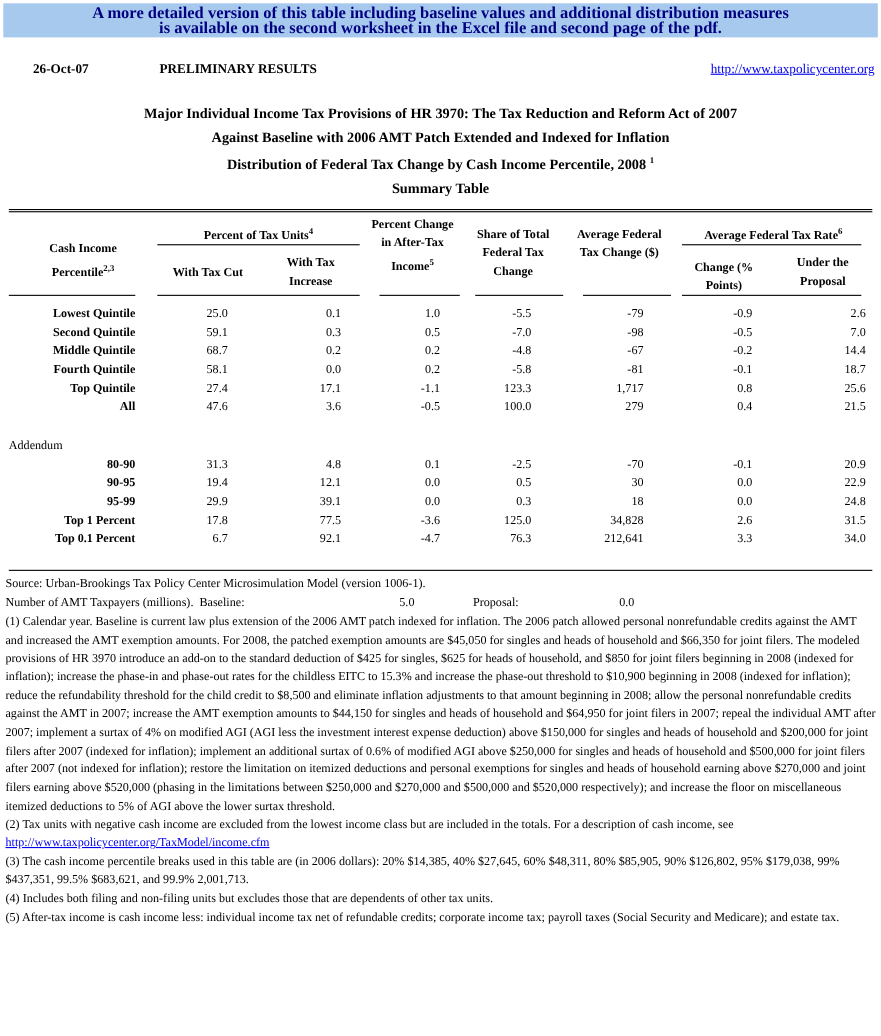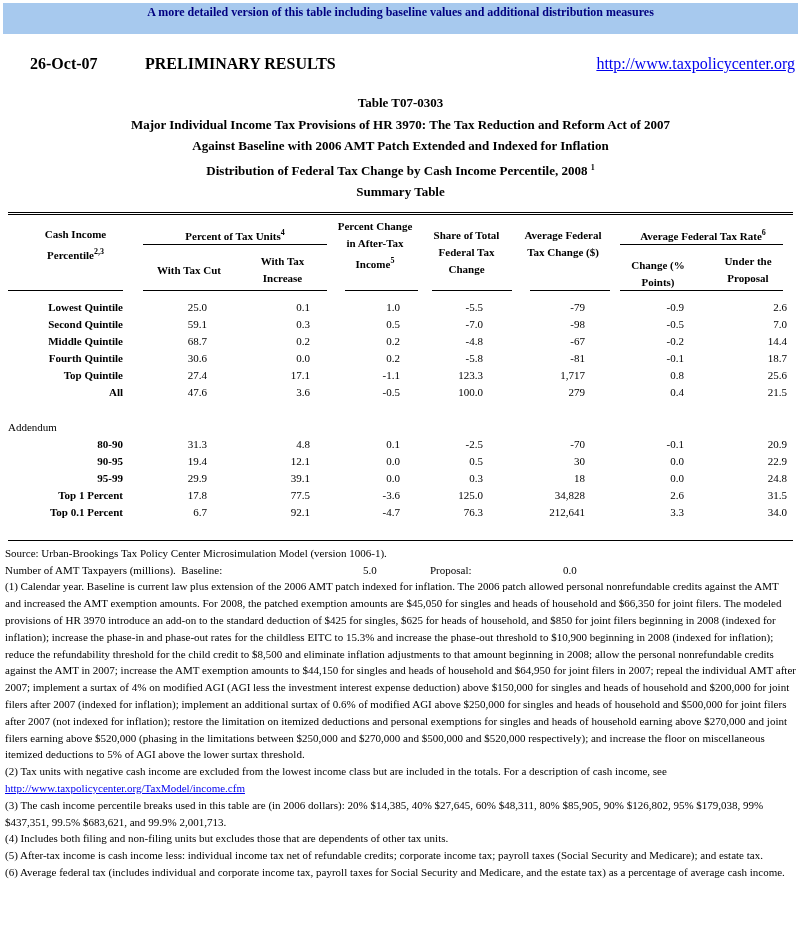--- a/index.html
+++ b/index.html
@@ -15,32 +15,32 @@
     color:#000;
     overflow:hidden;
   }
   
   .notice{
     margin:3px 3px 0 3px;
     height:31px;
     background:var(--notice-bg);
     color:var(--notice-fg);
     font-weight:bold;
-    font-size:12px;
+    font-size:15px;
     line-height:14px;
     text-align:center;
     padding-top:2px;
   }
   
   .meta{
     position:relative;
     height:15px;
     margin-top:21px;
     font-weight:bold;
-    font-size:16px;
+    font-size:12px;
   }
   .meta .date{position:absolute;left:30px;}
   .meta .prelim{position:absolute;left:145px;}
   .meta .homelink{position:absolute;right:6px;color:var(--link);text-decoration:underline;font-weight:normal;text-align:center;}
   
   .titles{
     margin-top:22px;
     text-align:center;
     font-weight:bold;
     font-size:13px;
@@ -51,21 +51,21 @@
   .table-area{
     position:relative;
     margin:9px 8px 0 8px;
     width:785px;
     height:330px;
     font-size:11px;
   }
   .dbl{position:absolute;top:0;left:0;width:785px;height:3px;border-top:1px solid #000;border-bottom:1px solid #000;}
   .hcell{position:absolute;font-weight:bold;text-align:center;line-height:17px;}
   .h-label{top:14px;left:0;width:135px;}
-  .h-label .inner{width:104px;margin:0 auto;}
+  .h-label .inner{width:104px;margin:14px auto;}
   .h-units{top:12px;left:135px;width:184px;}
   .h-cut{top:50px;left:135px;width:92px;}
   .h-increase{top:41px;left:227px;width:95px;}
   .h-increase .inner{width:62px;margin:0 auto;}
   .h-pct{top:6px;left:322px;width:90px;}
   .h-pct .inner{width:75px;margin:0 auto;}
   .h-share{top:15px;left:412px;width:93px;}
   .h-share .inner{width:84px;margin:0 auto;}
   .h-avg{top:15px;left:505px;width:100px;}
   .h-avg .inner{width:80px;margin:0 auto;}
@@ -116,30 +116,30 @@
   .amt-plabel{left:425px;}
   .amt-pval{left:558px;}
   .fnotes a{color:var(--link);text-decoration:underline;}
   a.blocklink{display:block;}
 </style>
 </head>
 <body>
 
 <div class="notice">
   <div>A more detailed version of this table including baseline values and additional distribution measures</div>
+  <div>is available on the second worksheet in the Excel file and second page of the pdf.</div>
 </div>
 
 <div class="meta">
   <span class="date">26-Oct-07</span>
   <span class="prelim">PRELIMINARY RESULTS</span>
   <a href="#" class="homelink">http://www.taxpolicycenter.org</a>
 </div>
 
 <div class="titles">
-  <div>Table T07-0303</div>
   <div>Major Individual Income Tax Provisions of HR 3970: The Tax Reduction and Reform Act of 2007</div>
   <div>Against Baseline with 2006 AMT Patch Extended and Indexed for Inflation</div>
   <div><span>Distribution of Federal Tax Change by Cash Income Percentile, 2008</span> <sup>1</sup></div>
   <div>Summary Table</div>
 </div>
 
 <div class="table-area">
   <div class="dbl"></div>
 
   <div class="hcell h-label">
@@ -206,21 +206,21 @@
       <div>68.7</div>
       <div>0.2</div>
       <div>0.2</div>
       <div>-4.8</div>
       <div>-67</div>
       <div>-0.2</div>
       <div>14.4</div>
     </div>
     <div class="row">
       <div>Fourth Quintile</div>
-      <div>30.6</div>
+      <div>58.1</div>
       <div>0.0</div>
       <div>0.2</div>
       <div>-5.8</div>
       <div>-81</div>
       <div>-0.1</div>
       <div>18.7</div>
     </div>
     <div class="row">
       <div>Top Quintile</div>
       <div>27.4</div>
@@ -306,14 +306,13 @@
     <span class="amt-bval">5.0</span>
     <span class="amt-plabel">Proposal:</span>
     <span class="amt-pval">0.0</span>
   </div>
   <p>(1) Calendar year. Baseline is current law plus extension of the 2006 AMT patch indexed for inflation. The 2006 patch allowed personal nonrefundable credits against the AMT and increased the AMT exemption amounts. For 2008, the patched exemption amounts are $45,050 for singles and heads of household and $66,350 for joint filers. The modeled provisions of HR 3970 introduce an add-on to the standard deduction of $425 for singles, $625 for heads of household, and $850 for joint filers beginning in 2008 (indexed for inflation); increase the phase-in and phase-out rates for the childless EITC to 15.3% and increase the phase-out threshold to $10,900 beginning in 2008 (indexed for inflation); reduce the refundability threshold for the child credit to $8,500 and eliminate inflation adjustments to that amount beginning in 2008; allow the personal nonrefundable credits against the AMT in 2007; increase the AMT exemption amounts to $44,150 for singles and heads of household and $64,950 for joint filers in 2007; repeal the individual AMT after 2007; implement a surtax of 4% on modified AGI (AGI less the investment interest expense deduction) above $150,000 for singles and heads of household and $200,000 for joint filers after 2007 (indexed for inflation); implement an additional surtax of 0.6% of modified AGI above $250,000 for singles and heads of household and $500,000 for joint filers after 2007 (not indexed for inflation); restore the limitation on itemized deductions and personal exemptions for singles and heads of household earning above $270,000 and joint filers earning above $520,000 (phasing in the limitations between $250,000 and $270,000 and $500,000 and $520,000 respectively); and increase the floor on miscellaneous itemized deductions to 5% of AGI above the lower surtax threshold.</p>
   <p><span>(2) Tax units with negative cash income are excluded from the lowest income class but are included in the totals. For a description of cash income, see</span>
     <a href="#" class="blocklink">http://www.taxpolicycenter.org/TaxModel/income.cfm</a></p>
   <p>(3) The cash income percentile breaks used in this table are (in 2006 dollars): 20% $14,385, 40% $27,645, 60% $48,311, 80% $85,905, 90% $126,802, 95% $179,038, 99% $437,351, 99.5% $683,621, and 99.9% 2,001,713.</p>
   <p>(4) Includes both filing and non-filing units but excludes those that are dependents of other tax units.</p>
   <p>(5) After-tax income is cash income less: individual income tax net of refundable credits; corporate income tax; payroll taxes (Social Security and Medicare); and estate tax.</p>
-  <p>(6) Average federal tax (includes individual and corporate income tax, payroll taxes for Social Security and Medicare, and the estate tax) as a percentage of average cash income.</p>
 </div>
 
 </body></html>

